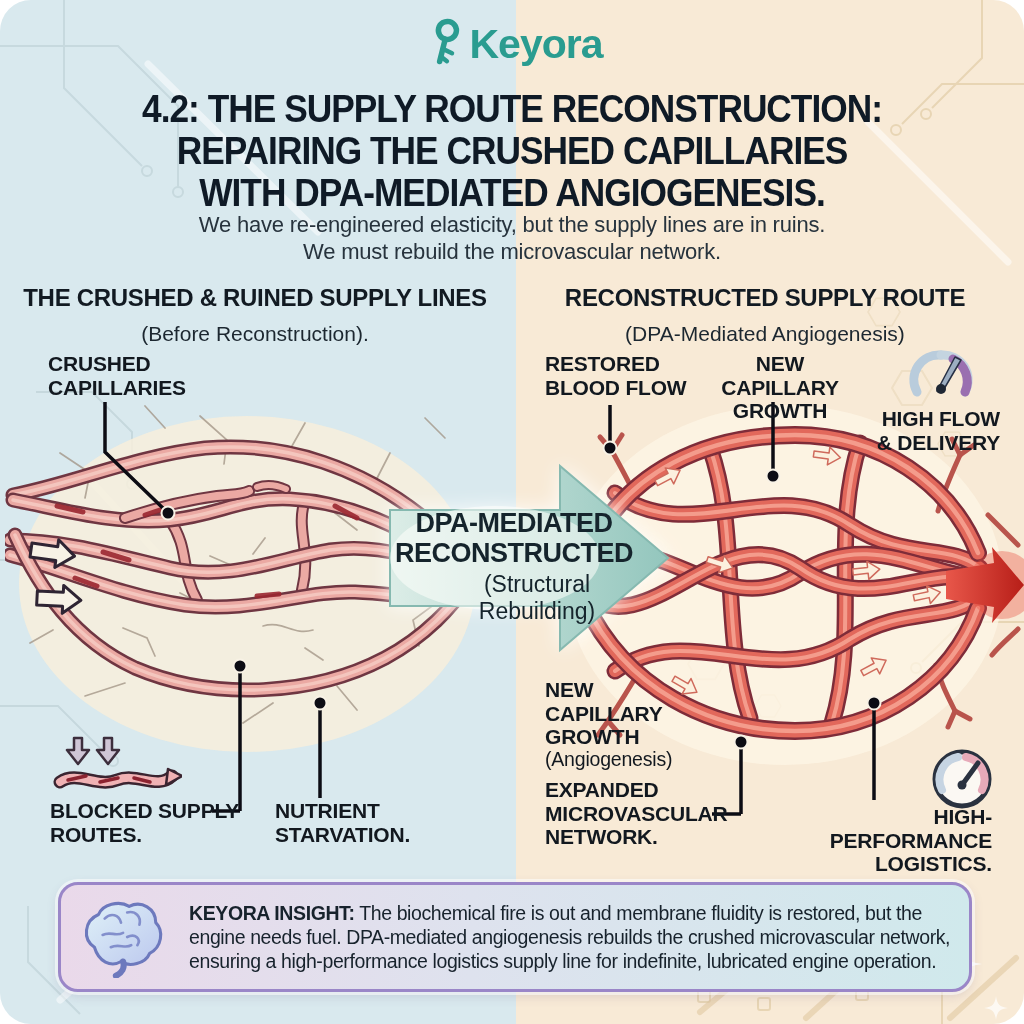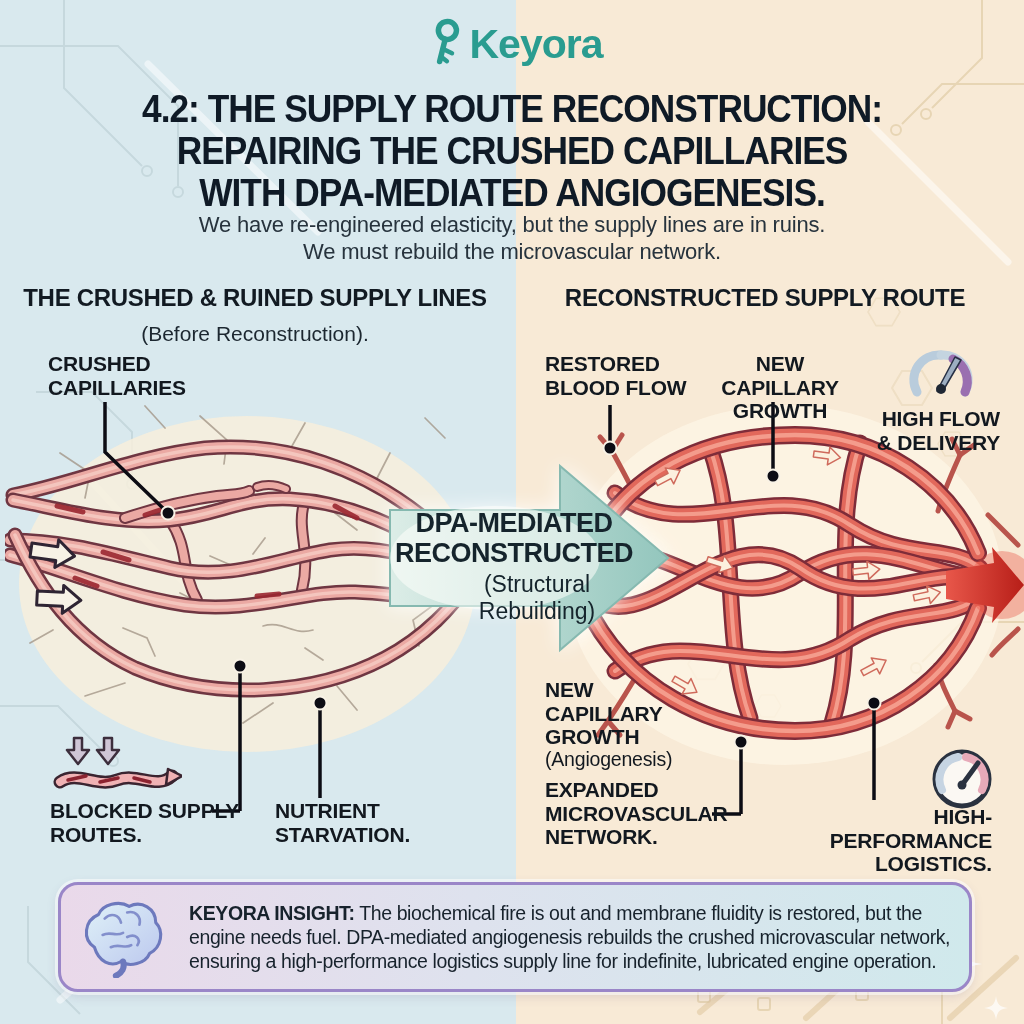--- a/index.html
+++ b/index.html
@@ -1,17 +1,17 @@
 <!DOCTYPE html>
 <html><head>
 <meta charset="utf-8">
 <style>
   html,body{margin:0;padding:0;background:#ffffff;}
   .stage{position:relative;width:1024px;height:1024px;overflow:hidden;
-         font-family:"Liberation Sans",sans-serif;color:#14191f;}
+         font-family:"Liberation Sans",sans-serif;color:#14191f;border-radius:31px;}
   .abs{position:absolute;}
   .bg-left{position:absolute;left:0;top:0;width:516px;height:1024px;background:#d9e9ee;}
   .bg-right{position:absolute;left:516px;top:0;width:508px;height:1024px;background:#f8ead6;}
 
   .logo{position:absolute;left:0;top:16px;width:1024px;display:flex;justify-content:center;
         align-items:center;gap:2px;}
   .logo-text{font-size:41px;font-weight:700;color:#2a9c90;letter-spacing:-1px;}
 
   .title{position:absolute;left:0;top:88px;width:1024px;text-align:center;
          font-size:36px;font-weight:700;letter-spacing:-1px;line-height:1.1;color:#0f1a26;
@@ -122,20 +122,21 @@
     <div>We have re-engineered elasticity, but the supply lines are in ruins.</div>
     <div>We must rebuild the microvascular network.</div>
   </div>
 
   <div class="panel-heading" style="left:14px;top:284px;width:482px">
     <div class="ph-main">THE CRUSHED &amp; RUINED SUPPLY LINES</div>
     <div class="ph-sub">(Before Reconstruction).</div>
   </div>
   <div class="panel-heading" style="left:528px;top:284px;width:474px">
     <div class="ph-main">RECONSTRUCTED SUPPLY ROUTE</div>
+    <div class="ph-sub">(DPA-Mediated Angiogenesis)</div>
   </div>
 
   <svg class="abs" style="left:5px;top:398px" width="480" height="372" viewBox="0 0 480 372">
     <defs>
       <path id="ls1" d="M8,97 C70,85 130,58 200,50 C280,43 360,70 425,125 C443,141 453,156 461,172" fill="none"></path>
       <path id="ls2" d="M8,102 C60,112 110,127 165,122 C215,117 235,99 285,101 C340,104 402,127 459,174" fill="none"></path>
       <path id="ls3" d="M5,142 C60,142 110,157 165,170 C225,184 275,160 325,152 C375,145 427,162 461,182" fill="none"></path>
       <path id="ls4" d="M5,157 C60,172 115,197 180,207 C245,216 300,192 350,194 C400,196 437,207 461,192" fill="none"></path>
       <path id="ls5" d="M10,137 C35,192 70,242 130,270 C210,304 310,297 380,260 C421,238 449,207 461,187" fill="none"></path>
       <path id="lc1" d="M165,122 C185,152 175,172 192,202" fill="none"></path>

